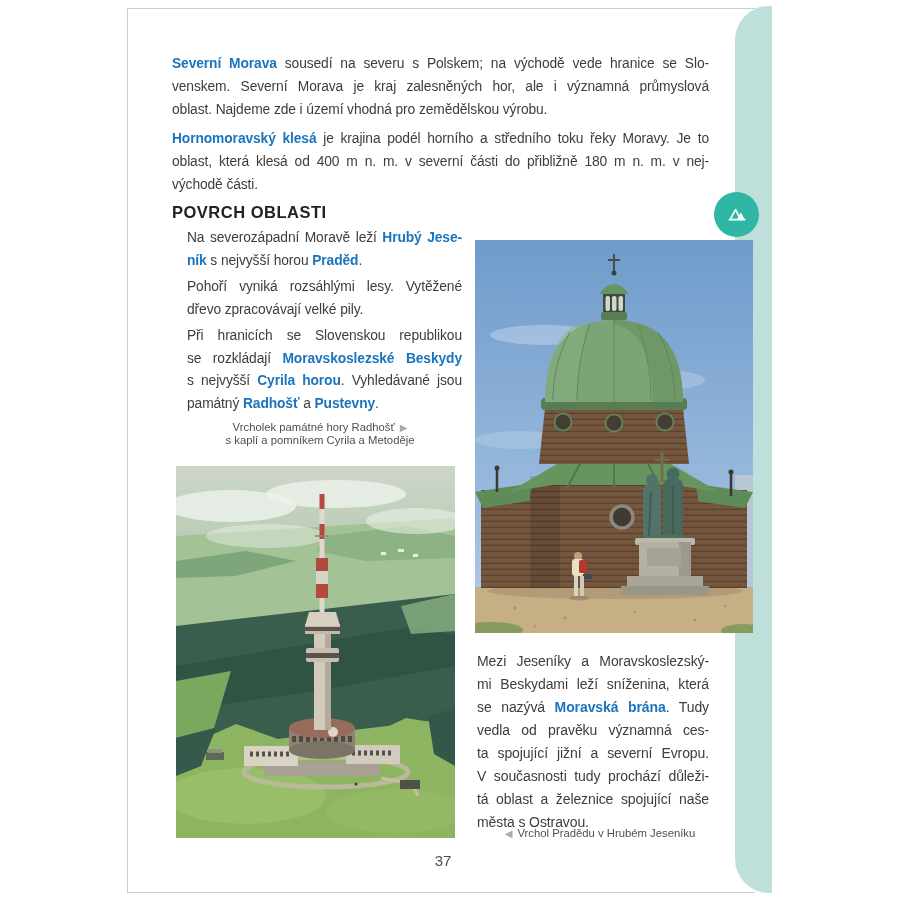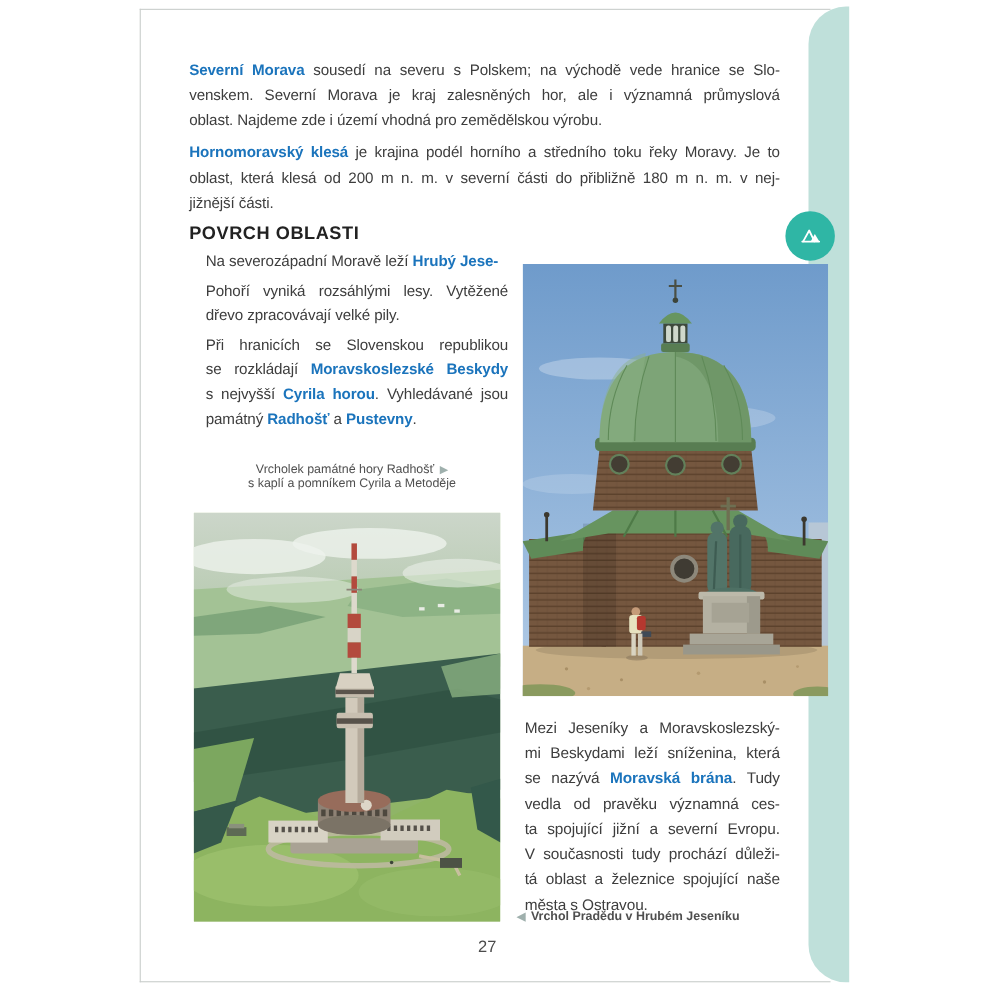--- a/index.html
+++ b/index.html
@@ -19,21 +19,21 @@
   .intro-p1{left:172px;top:52px;width:537px;}
   .intro-p2{left:172px;top:127px;width:537px;}
   .heading{position:absolute;left:172px;top:203px;margin:0;font-size:16.5px;font-weight:bold;
         color:#222;letter-spacing:.5px;}
   .leftcol{left:172px;top:227px;width:290px;line-height:22.5px;}
   .leftcol .para{margin:0 0 4px 15px;}
   .rightcol{left:477px;top:650px;width:232px;font-size:14px;line-height:23px;}
   
   .caption{position:absolute;font-size:11.3px;line-height:13px;color:#4f4f4f;letter-spacing:0;}
   .caption-radhost{left:172px;top:421px;width:296px;text-align:center;}
-  .caption-praded{left:470px;top:827px;width:260px;text-align:left;font-weight:bold;}
+  .caption-praded{left:470px;top:827px;width:260px;text-align:center;}
   .arr{color:#9fb0ad;font-size:10px;}
   .caption-radhost .arr{margin-left:5px;}
   .caption-praded .arr{margin-right:5px;}
   .pagenum{position:absolute;left:413px;top:852px;width:60px;text-align:center;
         font-size:15px;color:#4b4b4b;}
   
   .photo{position:absolute;overflow:hidden;}
   .photo svg{display:block;}
   .photo-praded{left:176px;top:466px;width:279px;height:372px;}
   .photo-radhost{left:475px;top:240px;width:278px;height:393px;z-index:2;}
@@ -55,29 +55,30 @@
   </div>
 
   <div class="tblock textcol intro-p1">
       <div class="tl"><span class="b">Severní Morava</span><span> sousedí na severu s Polskem; na východě vede hranice se Slo-</span></div>
       <div class="tl"><span>venskem. Severní Morava je kraj zalesněných hor, ale i významná průmyslová</span></div>
       <div class="tl"><span>oblast. Najdeme zde i území vhodná pro zemědělskou výrobu.</span></div>
     </div>
 
   <div class="tblock textcol intro-p2">
       <div class="tl"><span class="b">Hornomoravský klesá</span><span> je krajina podél horního a středního toku řeky Moravy. Je to</span></div>
-      <div class="tl"><span>oblast, která klesá od 200 m n. m. v severní části do přibližně 180 m n. m. v nej-</span></div>
-      <div class="tl"><span>jižnější části.</span></div>
+      <div class="tl"><span>oblast, která klesá od 400 m n. m. v severní části do přibližně 180 m n. m. v nej-</span></div>
+      <div class="tl"><span>východě části.</span></div>
     </div>
 
   <h2 class="heading">POVRCH OBLASTI</h2>
 
   <div class="tblock leftcol">
     <div class="para textcol">
         <div class="tl"><span>Na severozápadní Moravě leží </span><span class="b">Hrubý Jese-</span></div>
+        <div class="tl"><span class="b">ník</span><span> s nejvyšší horou </span><span class="b">Praděd</span><span>.</span></div>
       </div>
     <div class="para textcol">
         <div class="tl"><span>Pohoří vyniká rozsáhlými lesy. Vytěžené</span></div>
         <div class="tl"><span>dřevo zpracovávají velké pily.</span></div>
       </div>
     <div class="para textcol">
         <div class="tl"><span>Při hranicích se Slovenskou republikou</span></div>
         <div class="tl"><span>se rozkládají </span><span class="b">Moravskoslezské Beskydy</span></div>
         <div class="tl"><span>s nejvyšší </span><span class="b">Cyrila horou</span><span>. Vyhledávané jsou</span></div>
         <div class="tl"><span>památný </span><span class="b">Radhošť</span><span> a </span><span class="b">Pustevny</span><span>.</span></div>
@@ -267,15 +268,15 @@
       <div class="tl"><span>se nazývá </span><span class="b">Moravská brána</span><span>. Tudy</span></div>
       <div class="tl"><span>vedla od pravěku významná ces-</span></div>
       <div class="tl"><span>ta spojující jižní a severní Evropu.</span></div>
       <div class="tl"><span>V současnosti tudy prochází důleži-</span></div>
       <div class="tl"><span>tá oblast a železnice spojující naše</span></div>
       <div class="tl"><span>města s Ostravou.</span></div>
     </div>
 
   <div class="caption caption-praded"><span class="arr">◀</span><span>Vrchol Pradědu v Hrubém Jeseníku</span></div>
 
-  <div class="pagenum">27</div>
+  <div class="pagenum">37</div>
 
 </div>
 
 </body></html>

